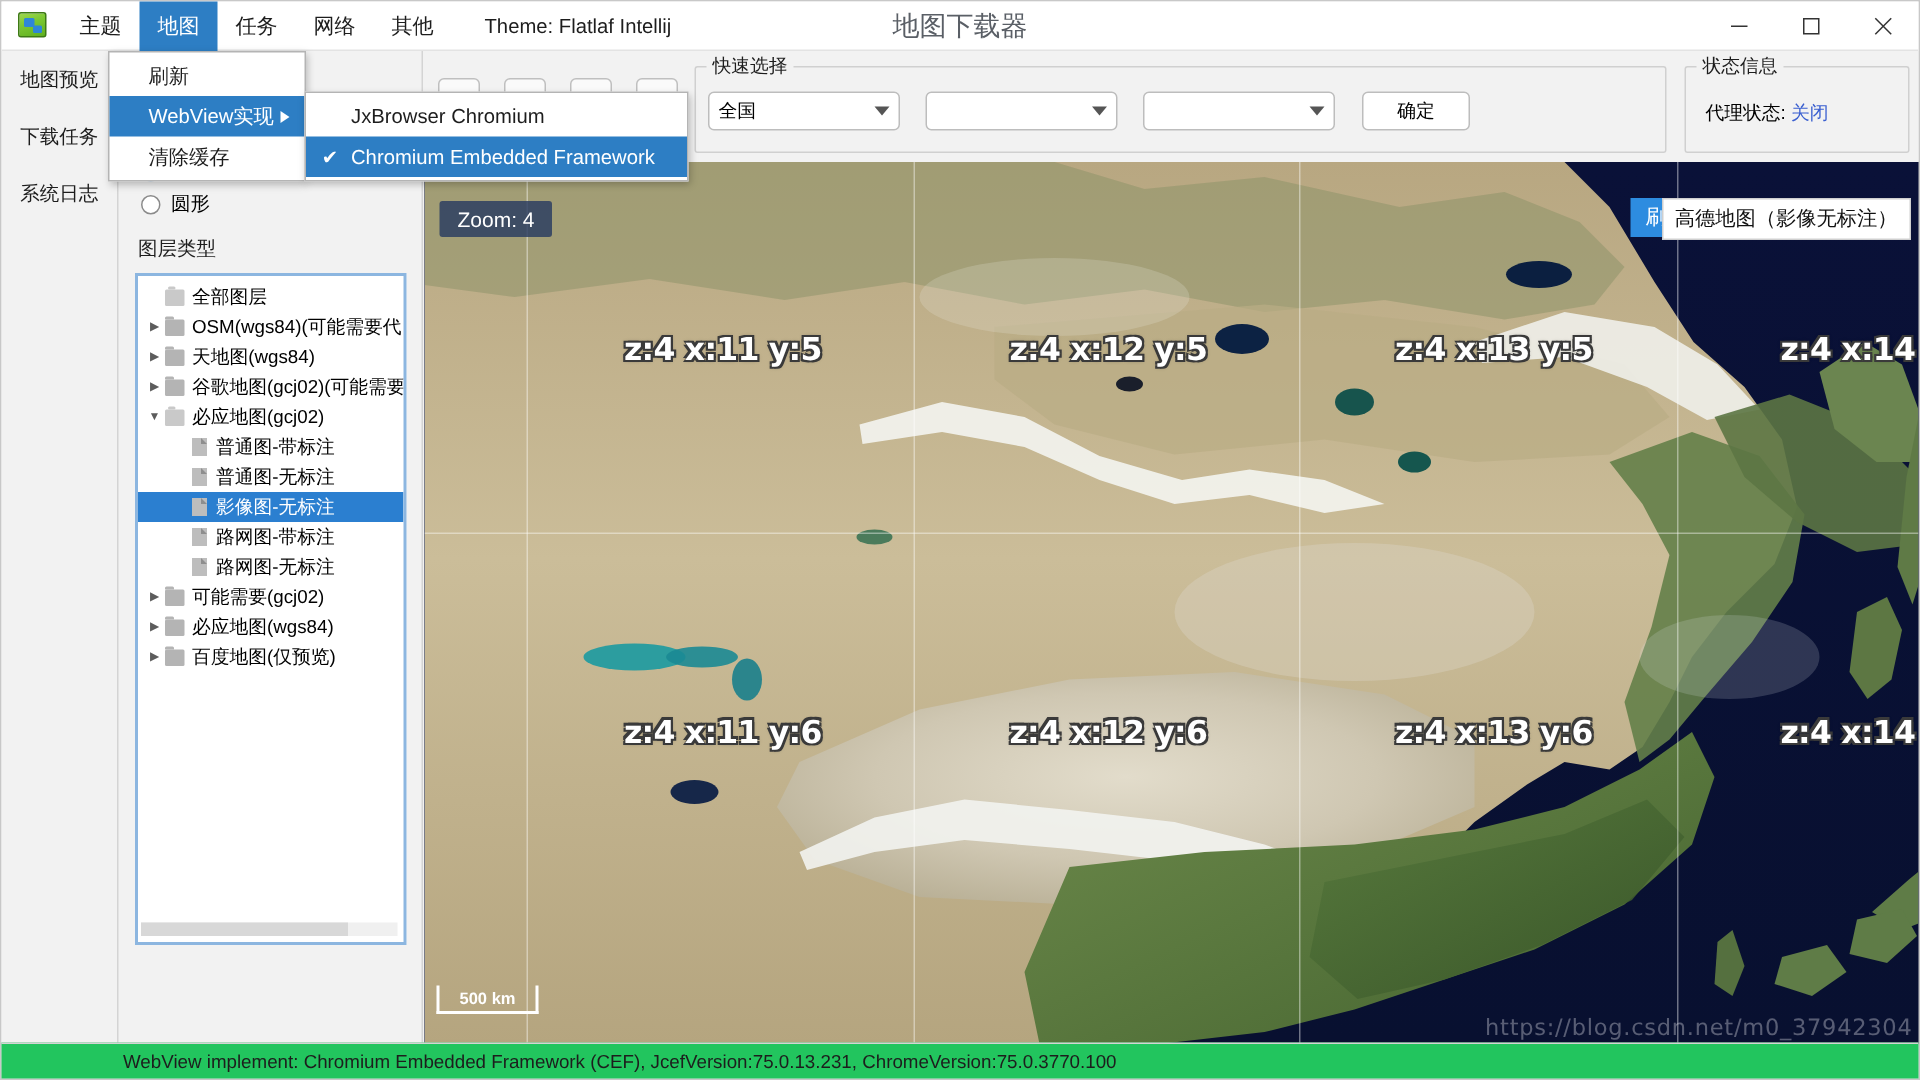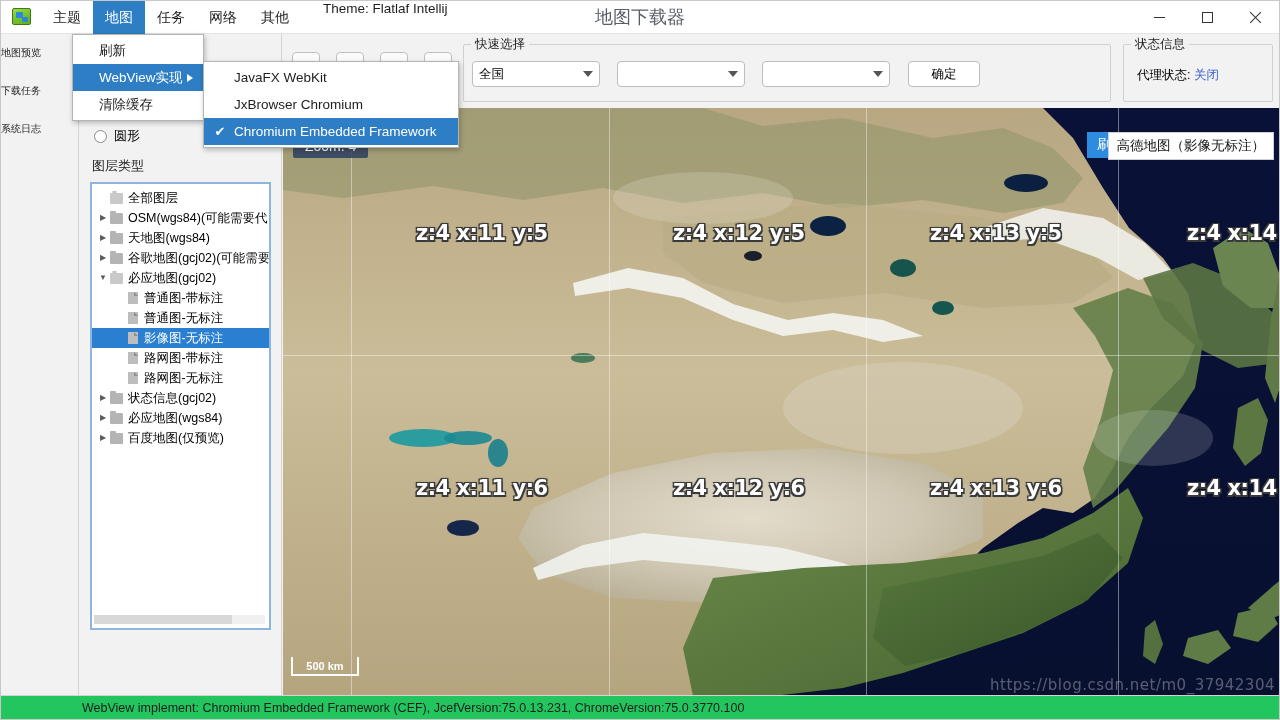--- a/index.html
+++ b/index.html
@@ -36,21 +36,21 @@
     border-radius: 2px;
   }
   .app-logo .globe::after {
     content: ""; position: absolute; left: 3px; top: 3px;
     width: 7px; height: 6px; background: #2e86d8; border-radius: 1px;
   }
   .app-logo .globe::before {
     content: ""; position: absolute; right: 2px; bottom: 2px;
     width: 6px; height: 5px; background: #2e86d8; border-radius: 1px;
   }
-  .menubar { display: flex; height: 33px; }
+  .menubar { display: flex; align-items: center; height: 33px; }
   .menu-item {
     padding: 0 12px; height: 33px; line-height: 33px;
     font-size: 14px; color: #1d1d1d; cursor: default;
   }
   .menu-item.active { background: #2d7ec4; color: #fff; }
   .theme-label {
     margin-left: 22px; font-size: 13.5px; color: #1d1d1d;
   }
   .win-title {
     position: absolute; left: 0; right: 0; text-align: center;
@@ -72,22 +72,22 @@
   }
   .win-btn .g-close::before { transform: rotate(45deg); }
   .win-btn .g-close::after  { transform: rotate(-45deg); }
 
   
   .leftnav {
     position: absolute; left: 0; top: 33px; width: 78px; height: 662px;
     background: #f2f2f2; border-right: 1px solid #d4d4d4;
   }
   .nav-item {
-    height: 38px; line-height: 38px; text-align: left;
-    font-size: 10px; color: #1d1d1d; position: relative; cursor: default;
+    height: 38px; line-height: 38px; text-align: center;
+    font-size: 13px; color: #1d1d1d; position: relative; cursor: default;
   }
   .nav-item.sel::after {
     content: ""; position: absolute; right: -1px; top: 4px;
     width: 4px; height: 30px; background: #3a86d4;
   }
 
   
   .leftpanel {
     position: absolute; left: 79px; top: 33px; width: 202px; height: 662px;
     background: #f2f2f2; border-right: 1px solid #d4d4d4;
@@ -385,21 +385,21 @@
             <span class="tlabel">路网图-带标注</span>
           </div>
           <div class="trow" style="padding-left: 22px;">
             <span class="arrow"></span>
             <span class="licon"></span>
             <span class="tlabel">路网图-无标注</span>
           </div>
           <div class="trow" style="padding-left: 4px;">
             <span class="arrow">▶</span>
             <span class="ficon closed"></span>
-            <span class="tlabel">状态信息(gcj02)</span>
+            <span class="tlabel">可能需要(gcj02)</span>
           </div>
           <div class="trow" style="padding-left: 4px;">
             <span class="arrow">▶</span>
             <span class="ficon closed"></span>
             <span class="tlabel">必应地图(wgs84)</span>
           </div>
           <div class="trow" style="padding-left: 4px;">
             <span class="arrow">▶</span>
             <span class="ficon closed"></span>
             <span class="tlabel">百度地图(仅预览)</span>
@@ -576,24 +576,20 @@
     <div class="mi hl">
       <span>WebView实现</span>
       <span class="sub-arrow"></span>
     </div>
     <div class="mi">清除缓存</div>
   </div>
 
   <div class="menu-pop" id="menu-webview">
     <div class="mi">
       <span class="check"></span>
-      <span>JavaFX WebKit</span>
-    </div>
-    <div class="mi">
-      <span class="check"></span>
       <span>JxBrowser Chromium</span>
     </div>
     <div class="mi hl">
       <span class="check">✔</span>
       <span>Chromium Embedded Framework</span>
     </div>
   </div>
 
 </div>
 

